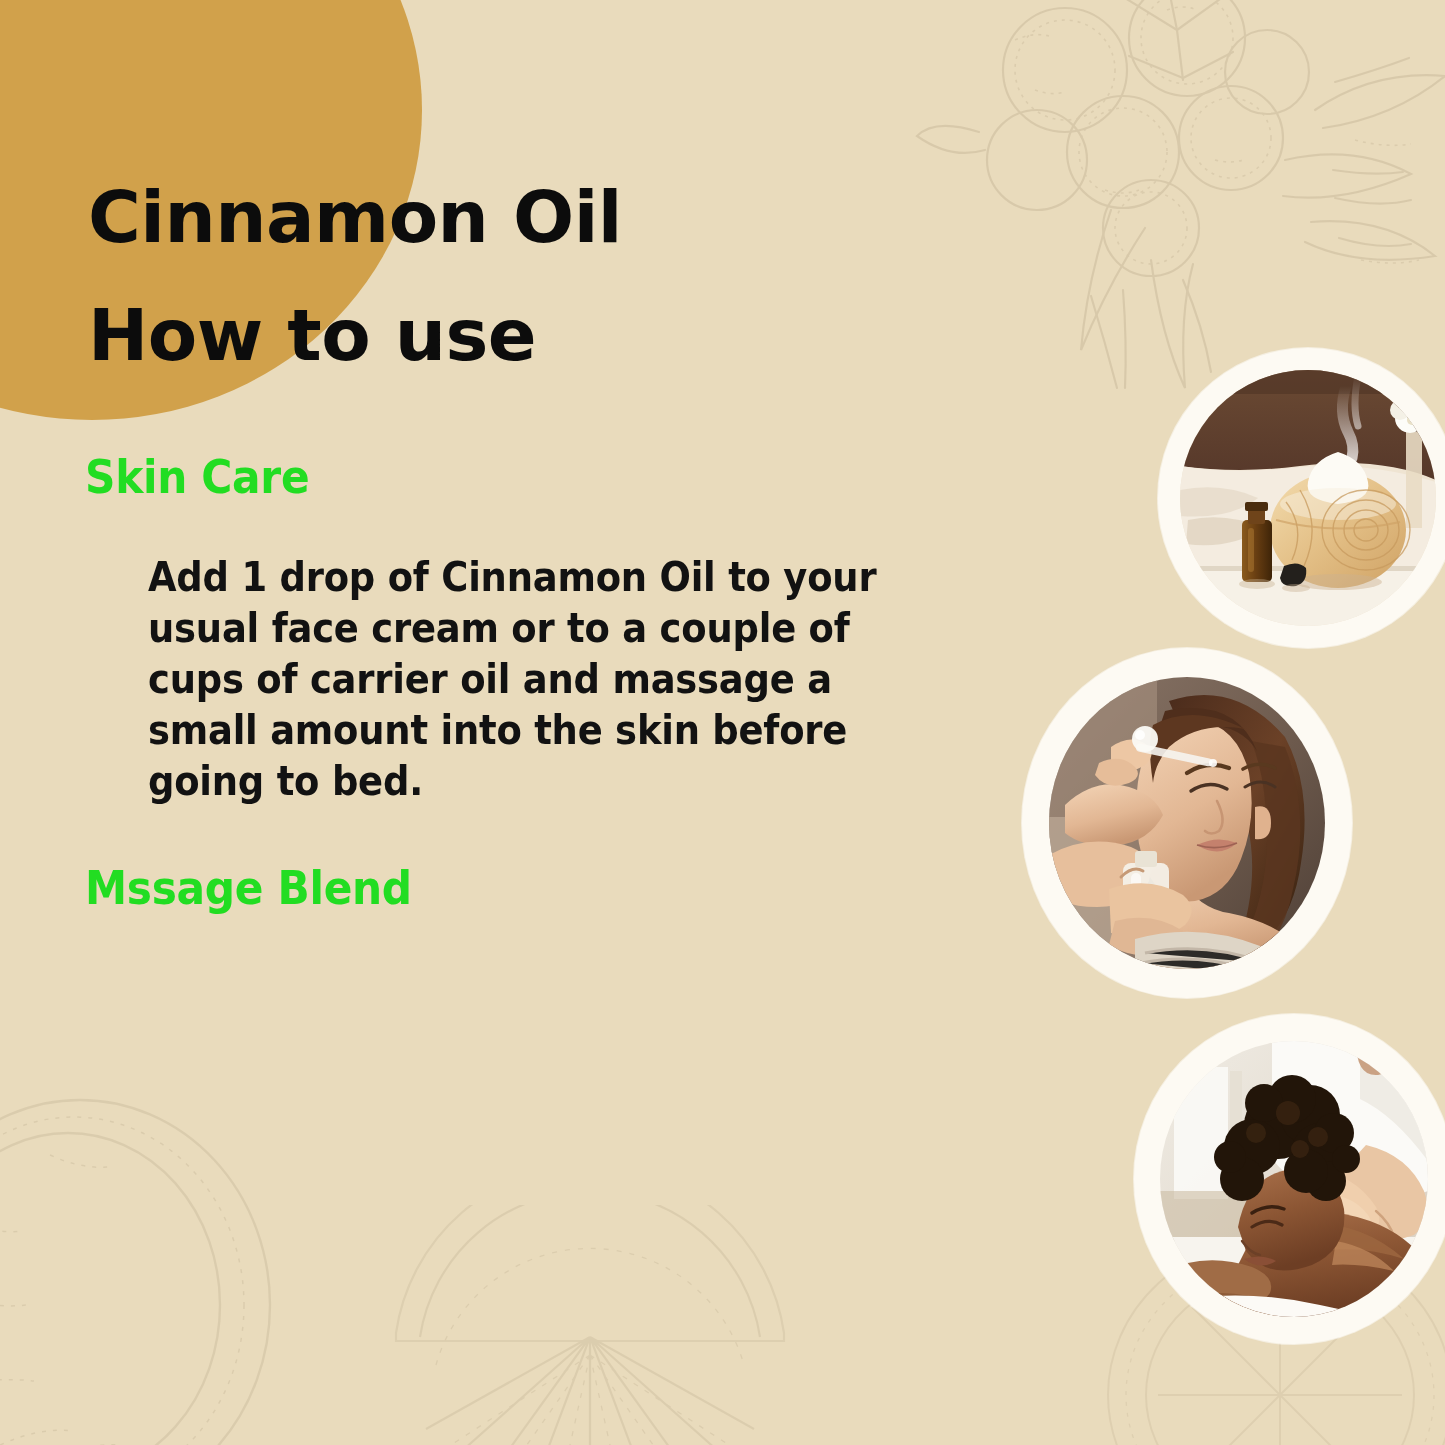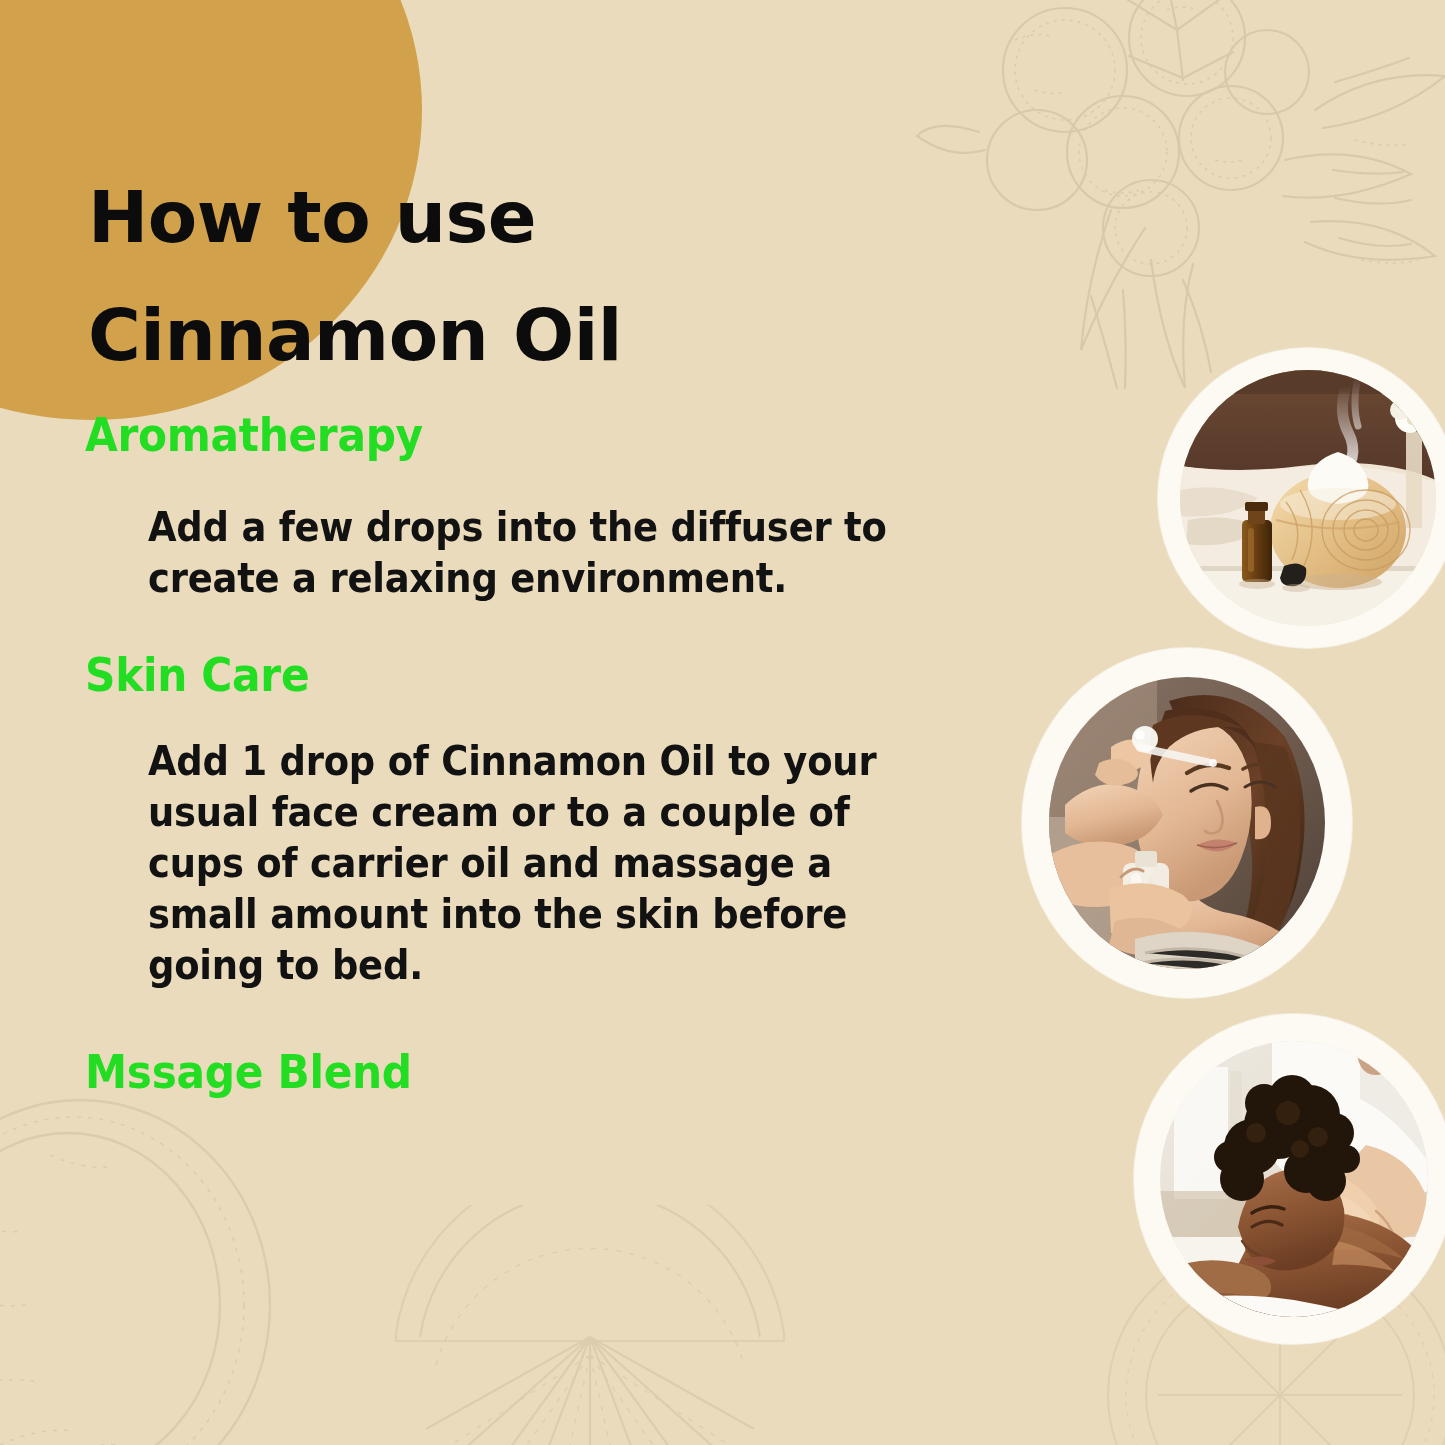--- a/index.html
+++ b/index.html
@@ -117,21 +117,21 @@
     margin: 0 0 0 148px;
     max-width: 760px;
     letter-spacing: -0.2px;
   }
 
   
   #section-aromatherapy { margin-top: 0px; }
   #section-aromatherapy .sec-body { margin-top: 38px; }
 
   #section-skincare { margin-top: 42px; }
-  #section-skincare .sec-body { margin-top: 32px; }
+  #section-skincare .sec-body { margin-top: 46px; }
 
   #section-massage { margin-top: 52px; }
   #section-massage .sec-body {
     margin-top: 8px;
     line-height: 58px;
     max-width: 790px;
   }
 
   
   .photo {
@@ -246,30 +246,26 @@
     <g fill="none" stroke="#b3a284" stroke-width="1.3" stroke-dasharray="4 7">
       <ellipse cx="200" cy="200" rx="154" ry="140"></ellipse>
     </g>
   </svg>
 
   <div id="gold-blob"></div>
 
   <div id="content">
 
     <div id="title-block">
+      <div class="title-line">Cinnamon Oil</div>
       <div class="title-line">How to use</div>
-      <div class="title-line">Cinnamon Oil</div>
     </div>
 
     <div id="sections">
 
-      <div class="section" id="section-aromatherapy">
-        <h2 class="sec-heading">Aromatherapy</h2>
-        <p class="sec-body">Add a few drops into the diffuser to create a relaxing environment.</p>
-      </div>
 
       <div class="section" id="section-skincare">
         <h2 class="sec-heading">Skin Care</h2>
         <p class="sec-body">Add 1 drop of Cinnamon Oil to your usual face cream or to a couple of cups of carrier oil and massage a small amount into the skin before going to bed.</p>
       </div>
 
       <div class="section" id="section-massage">
         <h2 class="sec-heading">Mssage Blend</h2>
       </div>
 

